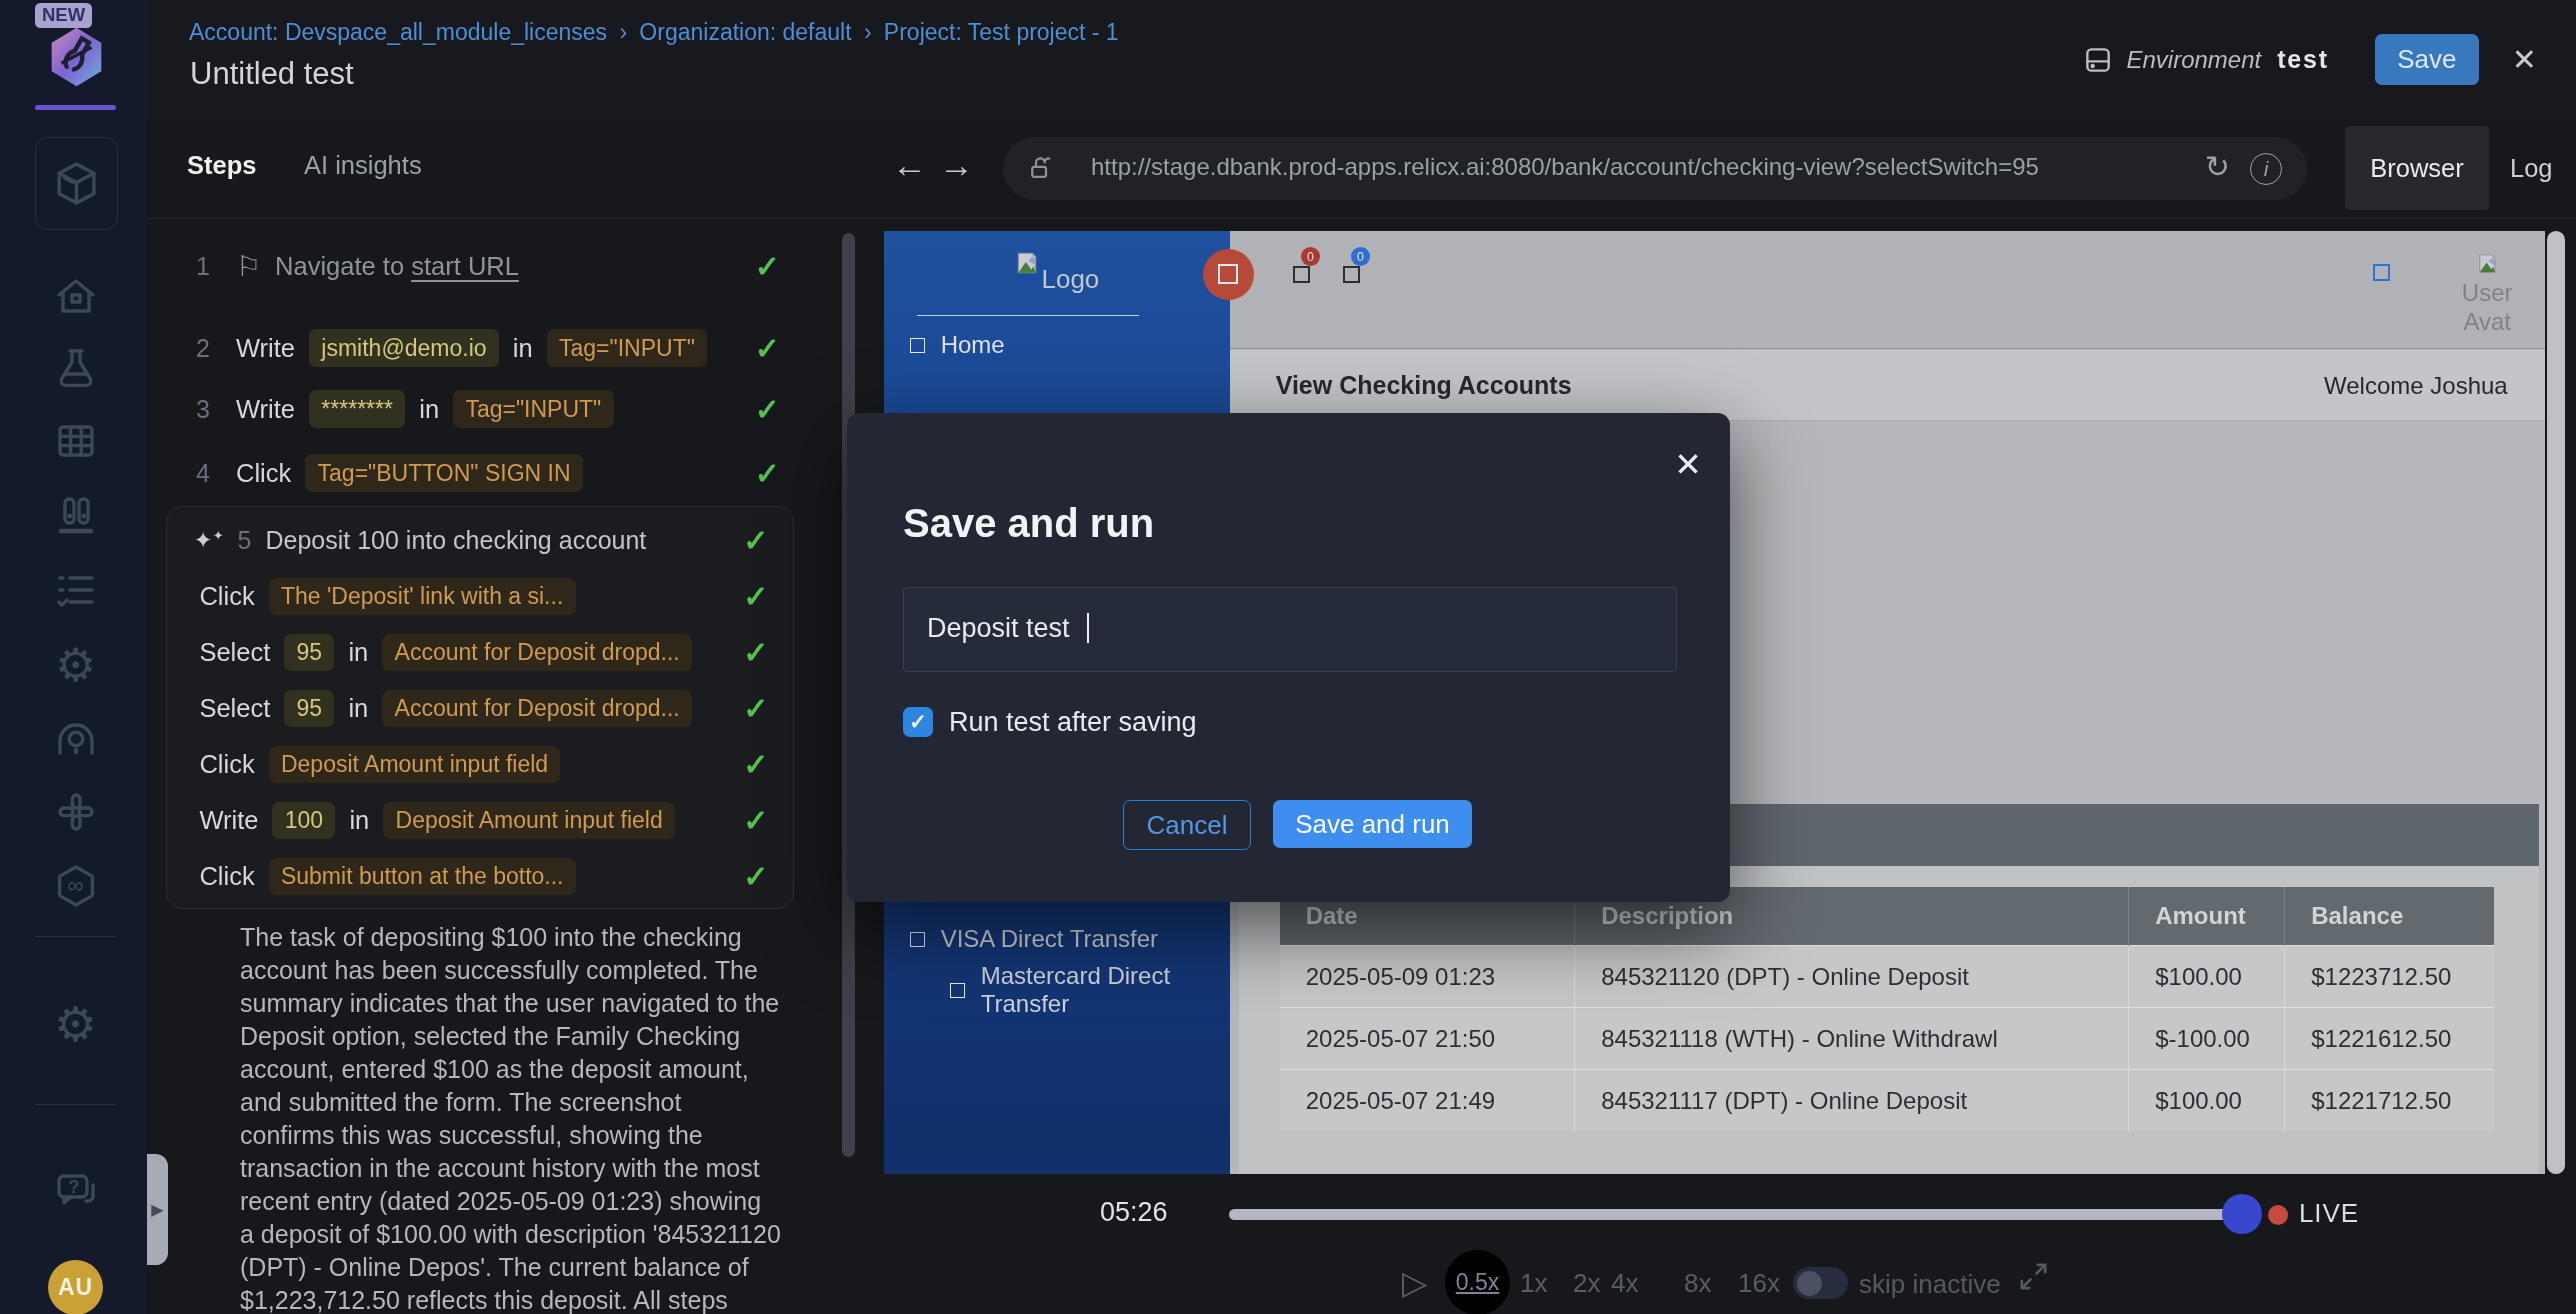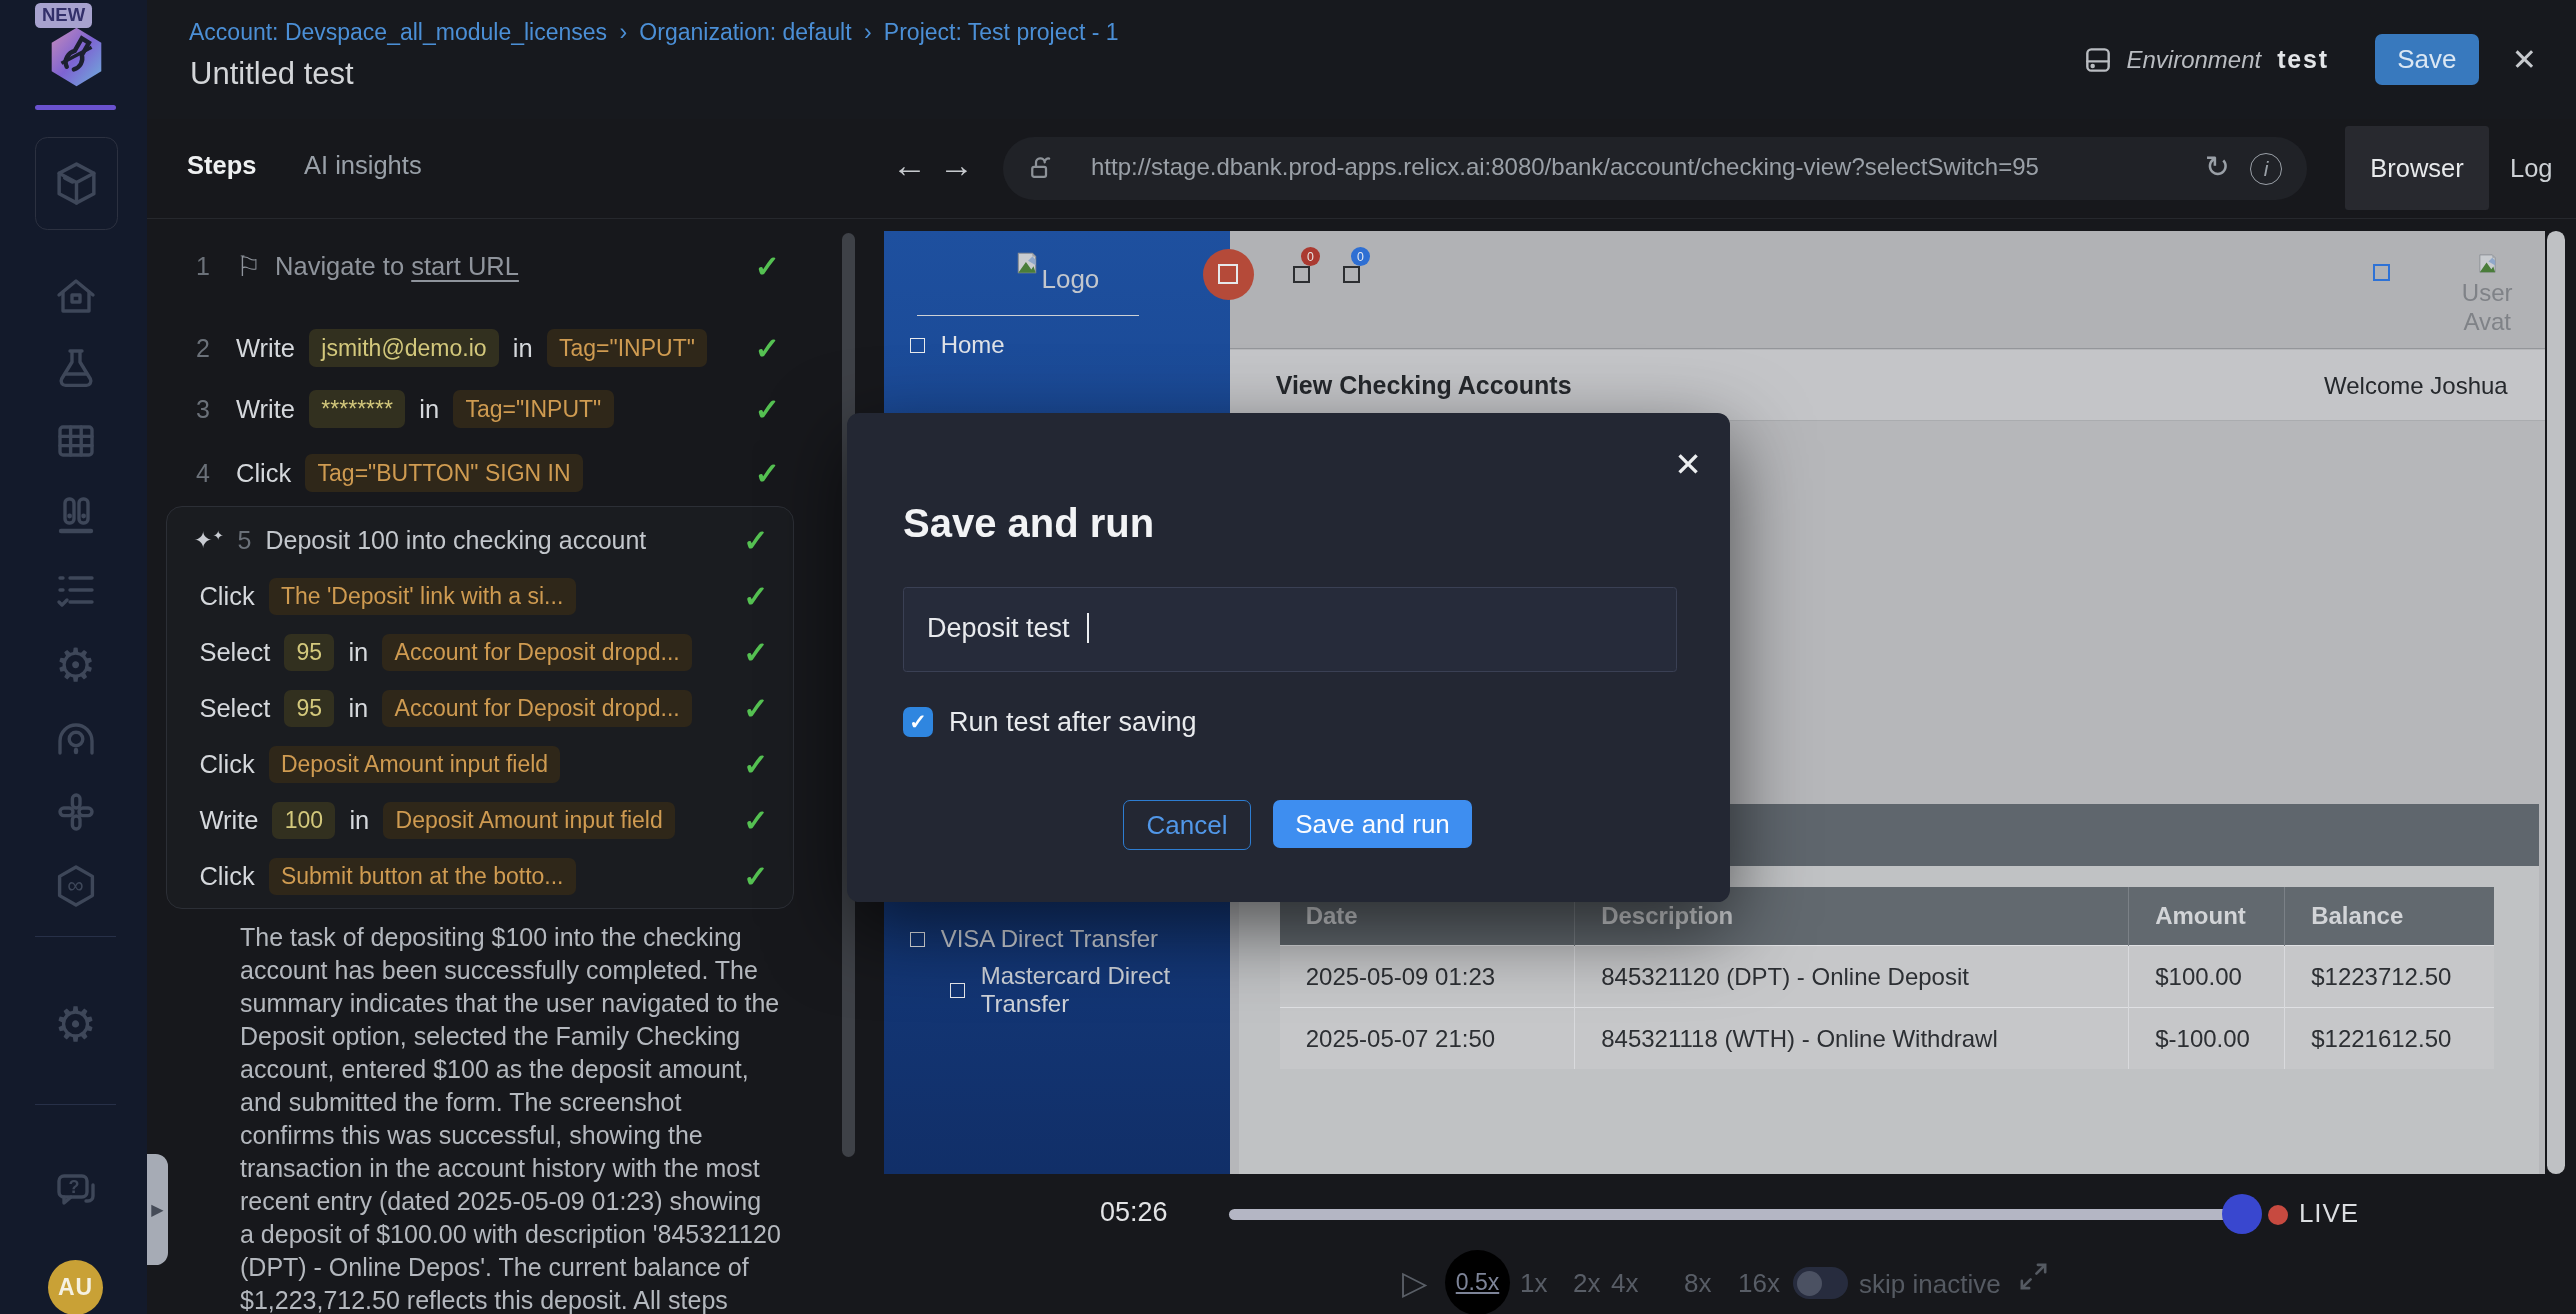--- a/index.html
+++ b/index.html
@@ -392,20 +392,26 @@
               <td>845321120 (DPT) - Online Deposit</td>
             <td class="amt-pos">$100.00</td>
               <td class="bal">$1223712.50</td>
           </tr>
           <tr>
             <td>2025-05-07 21:50</td>
               <td>845321118 (WTH) - Online Withdrawl</td>
             <td class="amt-neg">$-100.00</td>
               <td class="bal">$1221612.50</td>
           </tr>
+          <tr>
+            <td>2025-05-07 21:49</td>
+              <td>845321117 (DPT) - Online Deposit</td>
+            <td class="amt-pos">$100.00</td>
+              <td class="bal">$1221712.50</td>
+          </tr>
         </tbody>
       </table>
     </div>
   </div>
 
   <div class="abs" style="left:1680px;top:112px;width:17.6px;height:943px;background:#bfc1c4;border-radius:8.8px;"></div>
 
   <span class="abs" style="left:233px;top:1078px;font-size:27px;color:#e3e4e6;">05:26</span>
   <div class="abs" style="left:362px;top:1090px;width:1022px;height:11.4px;background:#b4b6c4;border-radius:6.2px;"></div>
   <div class="abs" style="left:1355px;top:1075px;width:40px;height:40px;border-radius:50%;background:#3947cf;"></div>

